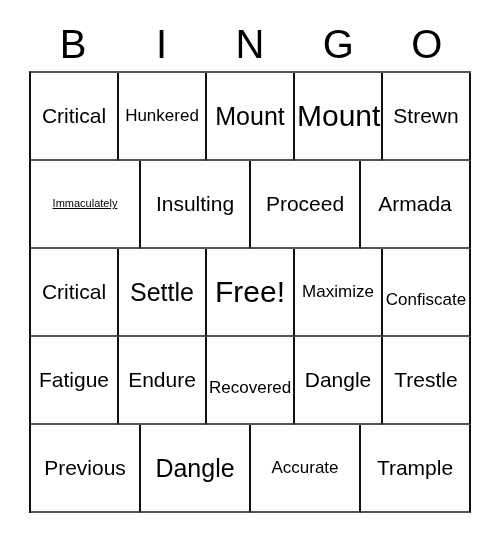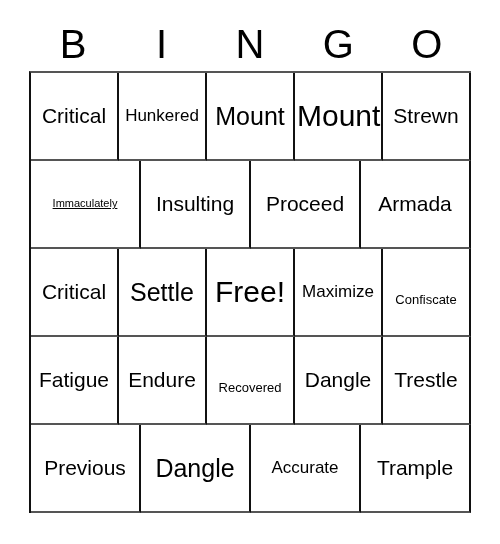--- a/index.html
+++ b/index.html
@@ -79,21 +79,21 @@
     width: 100%;
     line-height: 1.05;
     color: #000000;
     white-space: nowrap;
   }
   
   .fs-xl   { font-size: 30px; }
   .fs-lg   { font-size: 25px; }
   .fs-md   { font-size: 21px; }
   .fs-sm   { font-size: 17px; }
-  .fs-xs   { font-size: 13px; margin-top: 16px; }
+  .fs-xs   { font-size: 17px; margin-top: 16px; }
   .fs-xxs  { font-size: 11px; text-decoration: underline; }
 </style>
 </head>
 <body>
 
 <div id="card">
 
   <div id="header-row">
     <div class="header-cell">B</div>
     <div class="header-cell">I</div>

